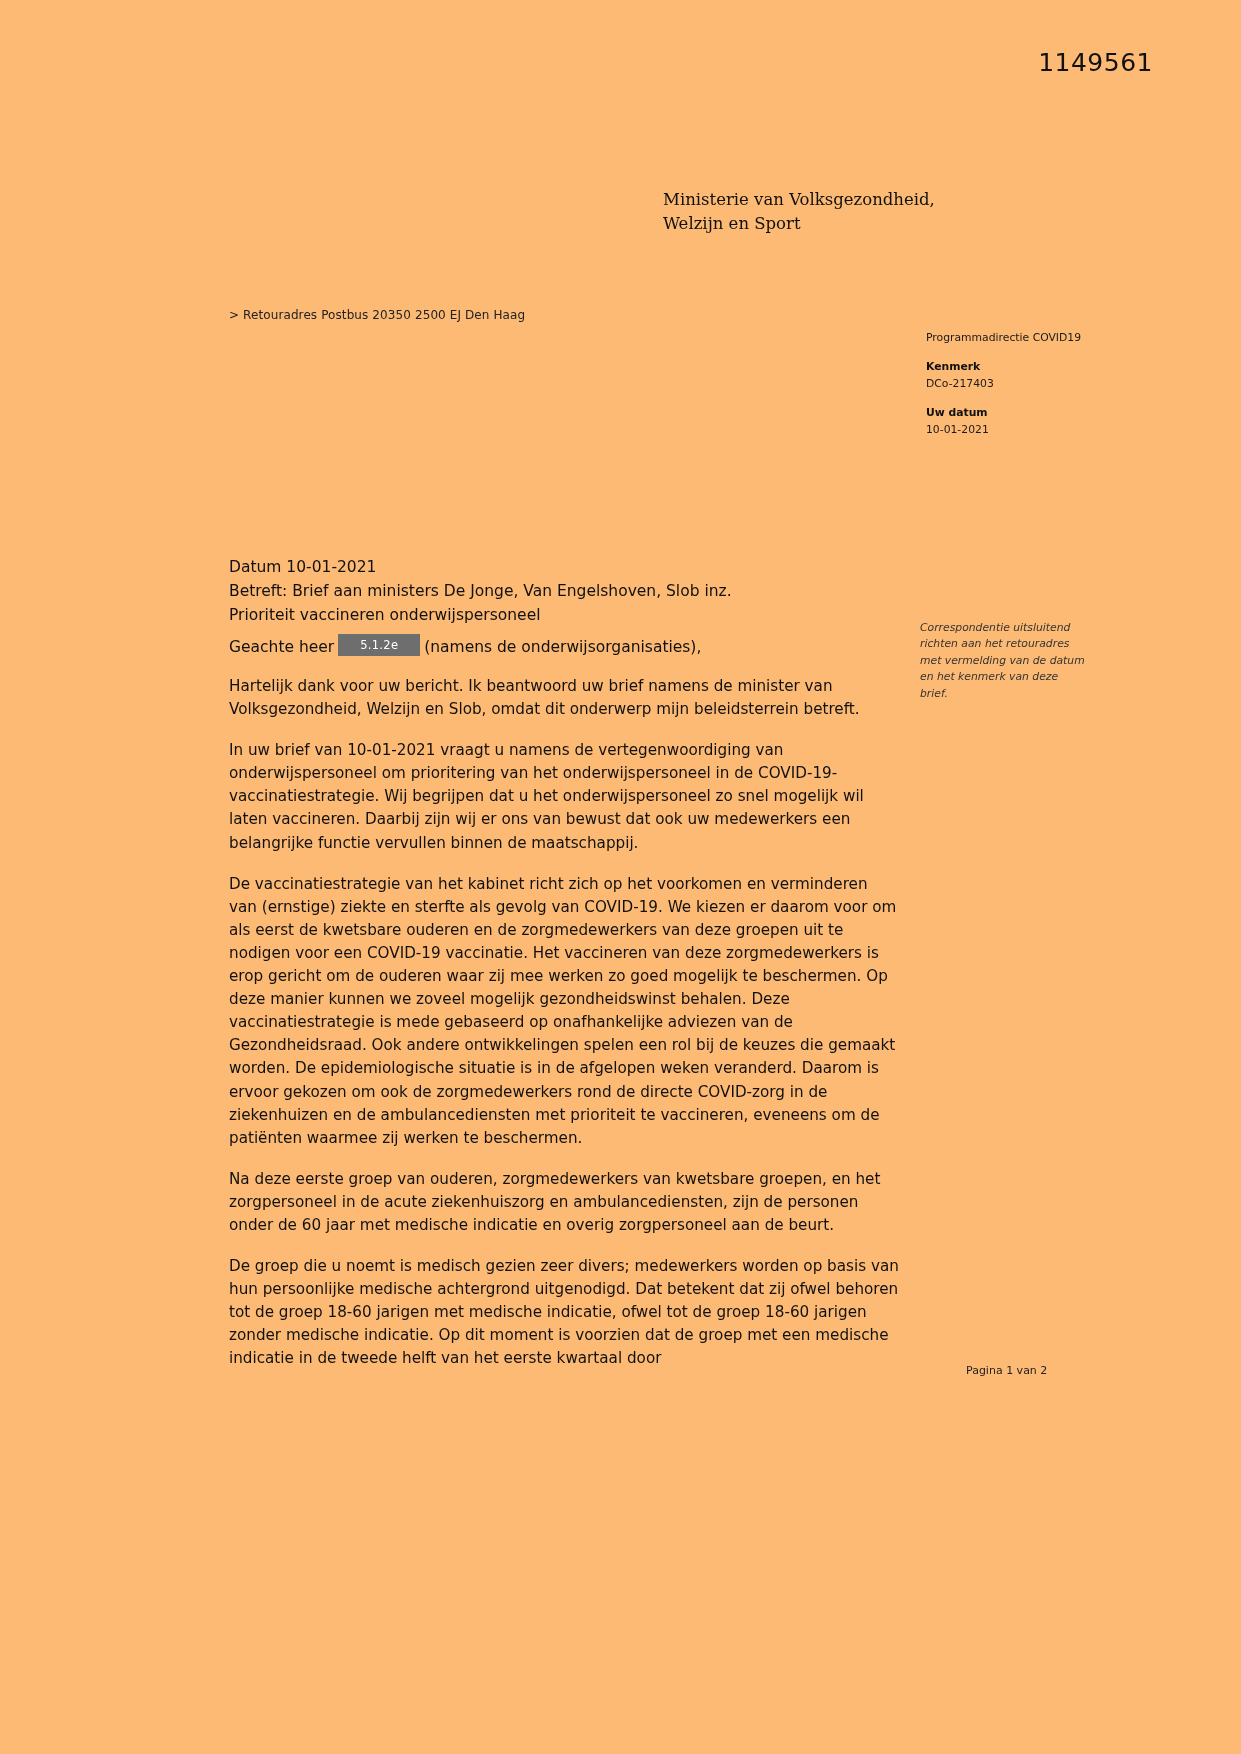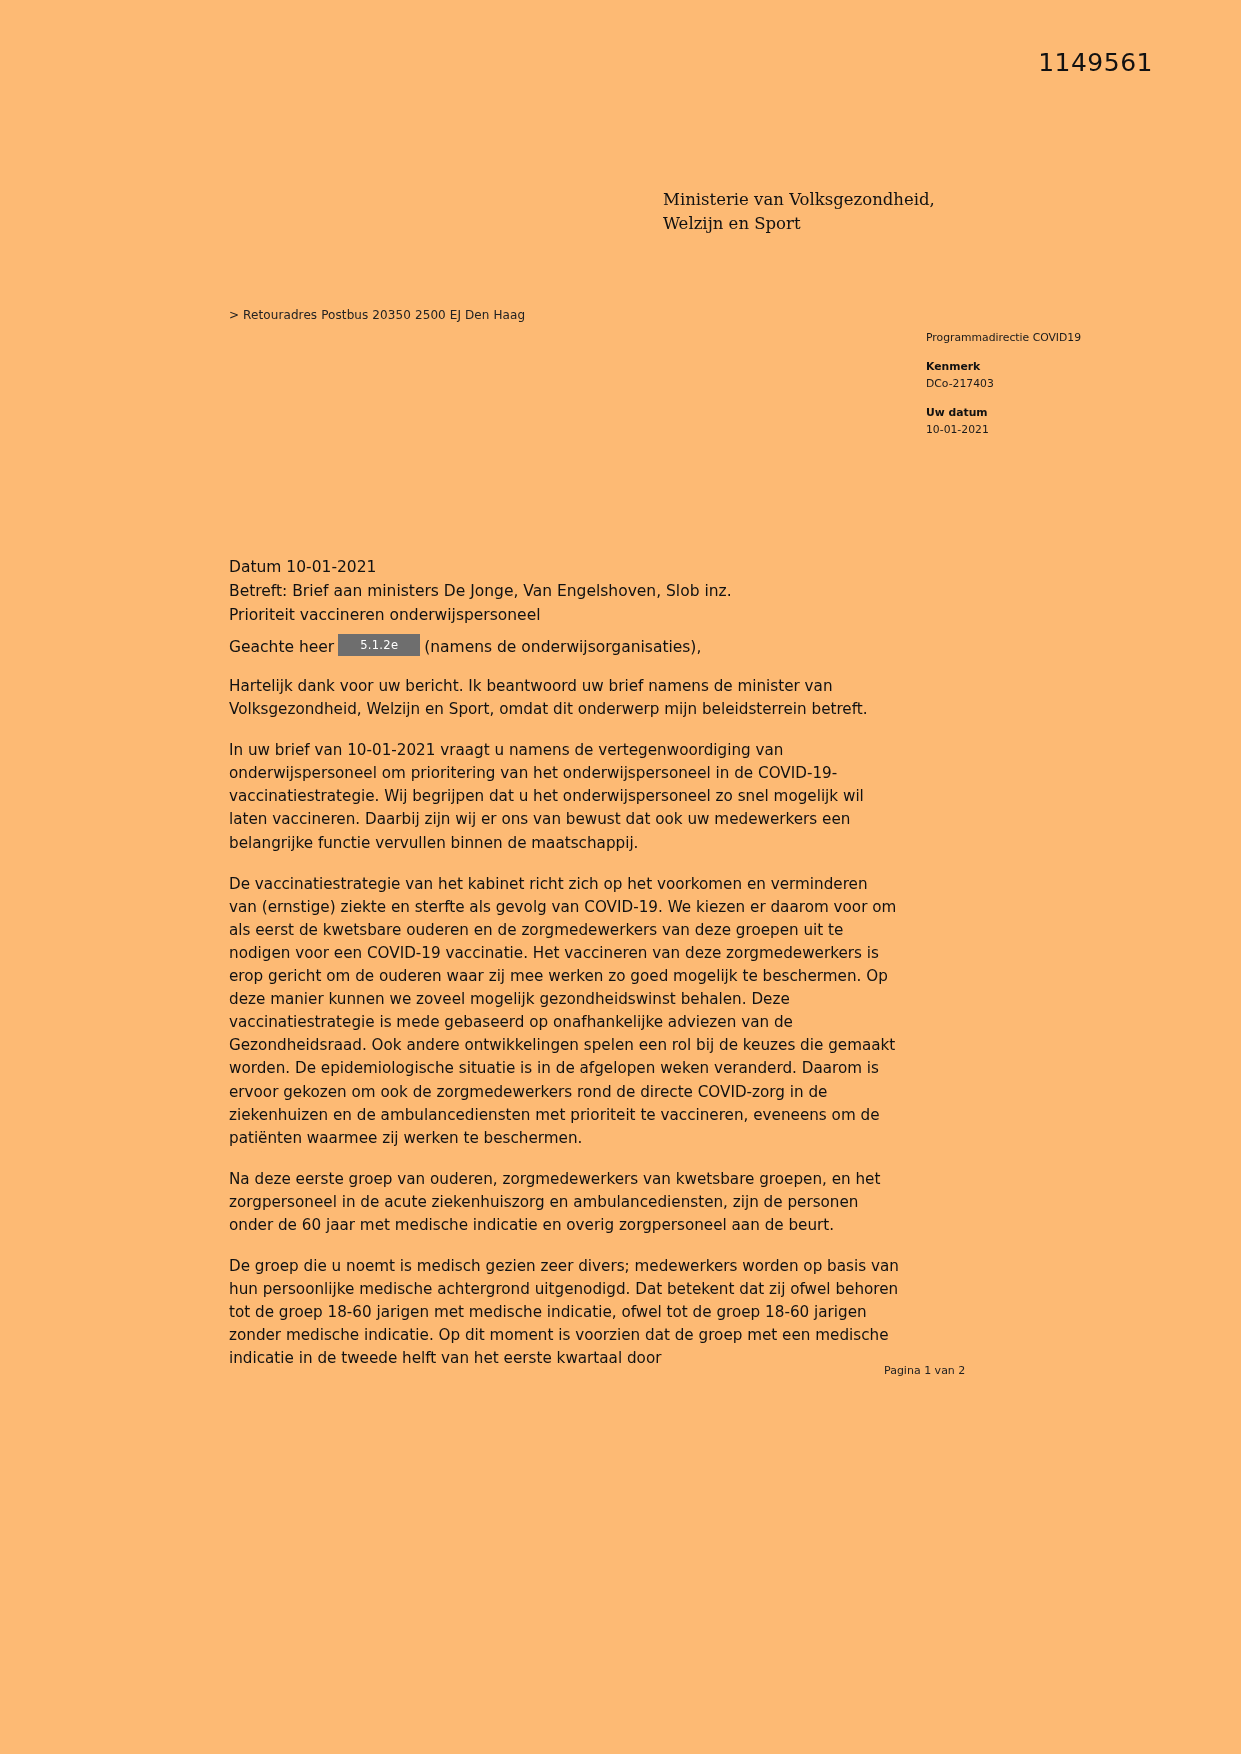--- a/index.html
+++ b/index.html
@@ -156,21 +156,21 @@
     text-align: left;
   }
   .body-copy p {
     margin: 0 0 18px 0;
   }
 
   
   .footer {
     position: absolute;
     top: 1364px;
-    left: 884px;
+    left: 966px;
     font-size: 11px;
     color: #222;
   }
 </style>
 </head>
 <body>
 
 <div class="page">
 
   <div class="doc-number">1149561</div>
@@ -186,31 +186,36 @@
     <div class="group">
       <div class="title">Kenmerk</div>
       <div>DCo-217403</div>
     </div>
     <div class="group">
       <div class="title">Uw datum</div>
       <div>10-01-2021</div>
     </div>
   </div>
 
+  <div class="corr-note">Correspondentie uitsluitend
+richten aan het retouradres
+met vermelding van de datum
+en het kenmerk van deze
+brief.</div>
 
   <div class="subject">Datum 10-01-2021
 Betreft: Brief aan ministers De Jonge, Van Engelshoven, Slob inz.
 Prioriteit vaccineren onderwijspersoneel</div>
 
   <div class="salutation">
     <span>Geachte heer</span><span class="redaction r2">5.1.2e</span><span>(namens de onderwijsorganisaties),</span>
   </div>
 
   <div class="body-copy">
-    <p>Hartelijk dank voor uw bericht. Ik beantwoord uw brief namens de minister van Volksgezondheid, Welzijn en Sport, omdat dit onderwerp mijn beleidsterrein betreft.</p>
+    <p>Hartelijk dank voor uw bericht. Ik beantwoord uw brief namens de minister van Volksgezondheid, Welzijn en Slob, omdat dit onderwerp mijn beleidsterrein betreft.</p>
     <p>In uw brief van 10-01-2021 vraagt u namens de vertegenwoordiging van onderwijspersoneel om prioritering van het onderwijspersoneel in de COVID-19-vaccinatiestrategie. Wij begrijpen dat u het onderwijspersoneel zo snel mogelijk wil laten vaccineren. Daarbij zijn wij er ons van bewust dat ook uw medewerkers een belangrijke functie vervullen binnen de maatschappij.</p>
     <p>De vaccinatiestrategie van het kabinet richt zich op het voorkomen en verminderen van (ernstige) ziekte en sterfte als gevolg van COVID-19. We kiezen er daarom voor om als eerst de kwetsbare ouderen en de zorgmedewerkers van deze groepen uit te nodigen voor een COVID-19 vaccinatie. Het vaccineren van deze zorgmedewerkers is erop gericht om de ouderen waar zij mee werken zo goed mogelijk te beschermen. Op deze manier kunnen we zoveel mogelijk gezondheidswinst behalen. Deze vaccinatiestrategie is mede gebaseerd op onafhankelijke adviezen van de Gezondheidsraad. Ook andere ontwikkelingen spelen een rol bij de keuzes die gemaakt worden. De epidemiologische situatie is in de afgelopen weken veranderd. Daarom is ervoor gekozen om ook de zorgmedewerkers rond de directe COVID-zorg in de ziekenhuizen en de ambulancediensten met prioriteit te vaccineren, eveneens om de patiënten waarmee zij werken te beschermen.</p>
     <p>Na deze eerste groep van ouderen, zorgmedewerkers van kwetsbare groepen, en het zorgpersoneel in de acute ziekenhuiszorg en ambulancediensten, zijn de personen onder de 60 jaar met medische indicatie en overig zorgpersoneel aan de beurt.</p>
     <p>De groep die u noemt is medisch gezien zeer divers; medewerkers worden op basis van hun persoonlijke medische achtergrond uitgenodigd. Dat betekent dat zij ofwel behoren tot de groep 18-60 jarigen met medische indicatie, ofwel tot de groep 18-60 jarigen zonder medische indicatie. Op dit moment is voorzien dat de groep met een medische indicatie in de tweede helft van het eerste kwartaal door</p>
   </div>
 
   <div class="footer">Pagina 1 van 2</div>
 
 </div>
 

